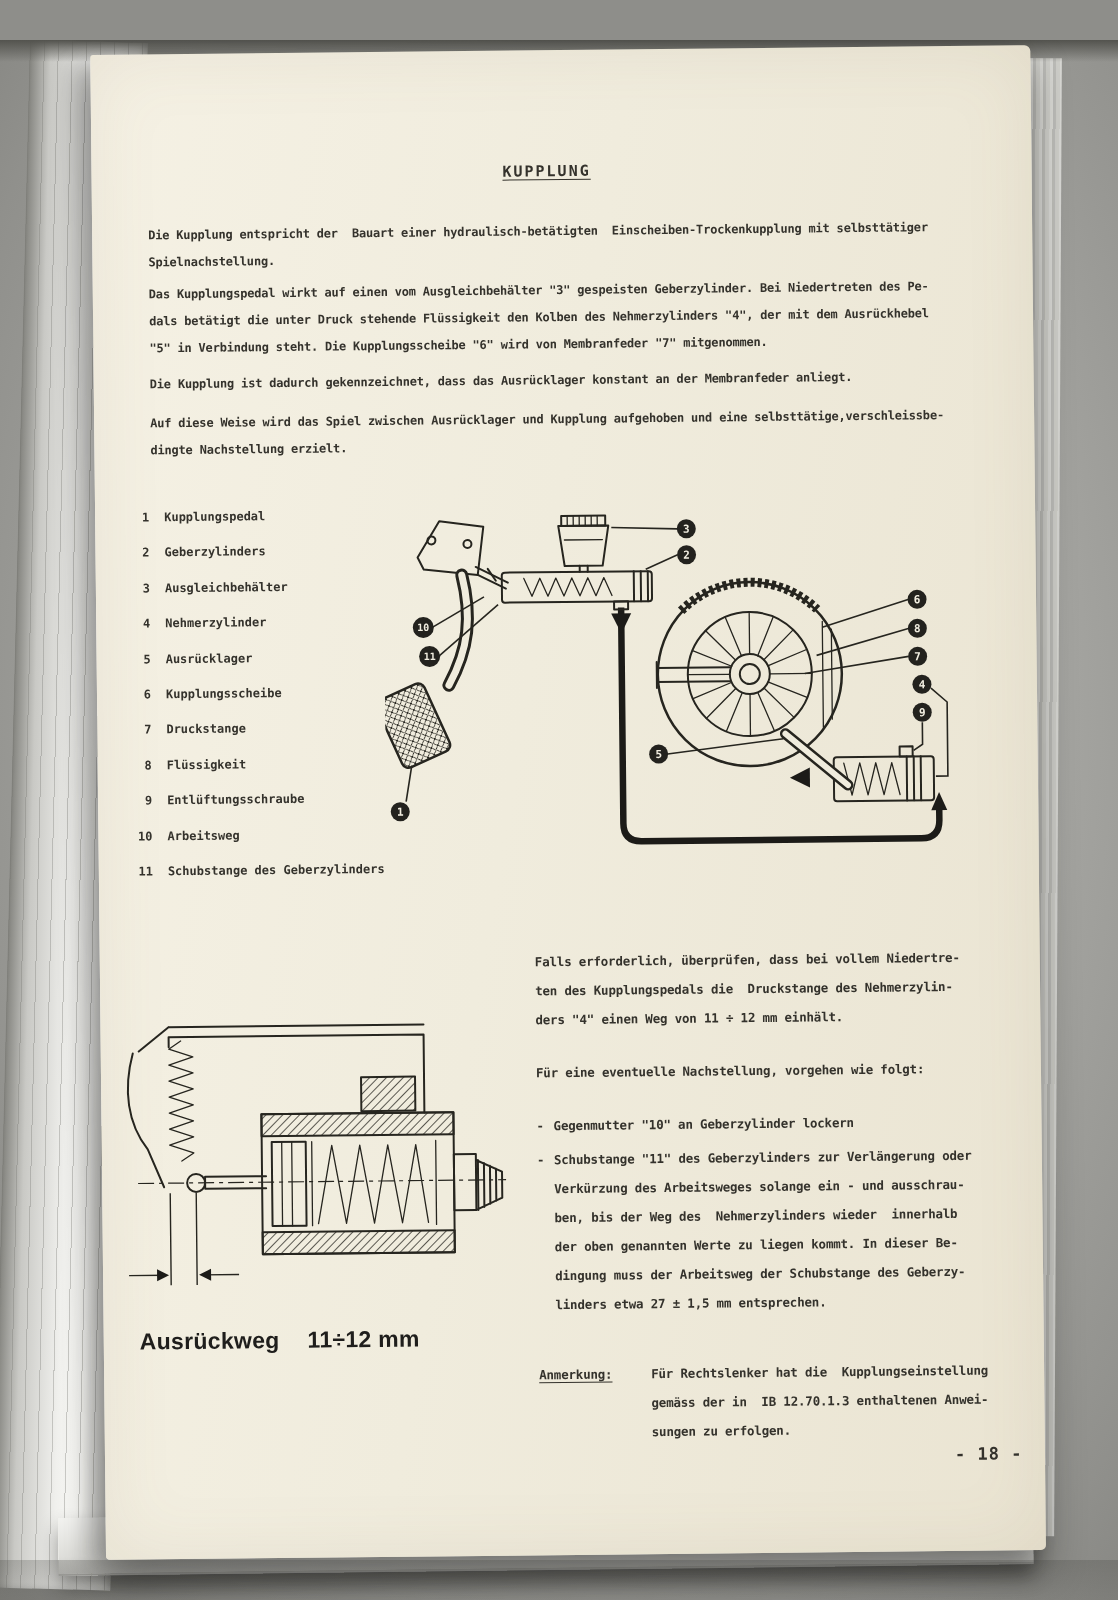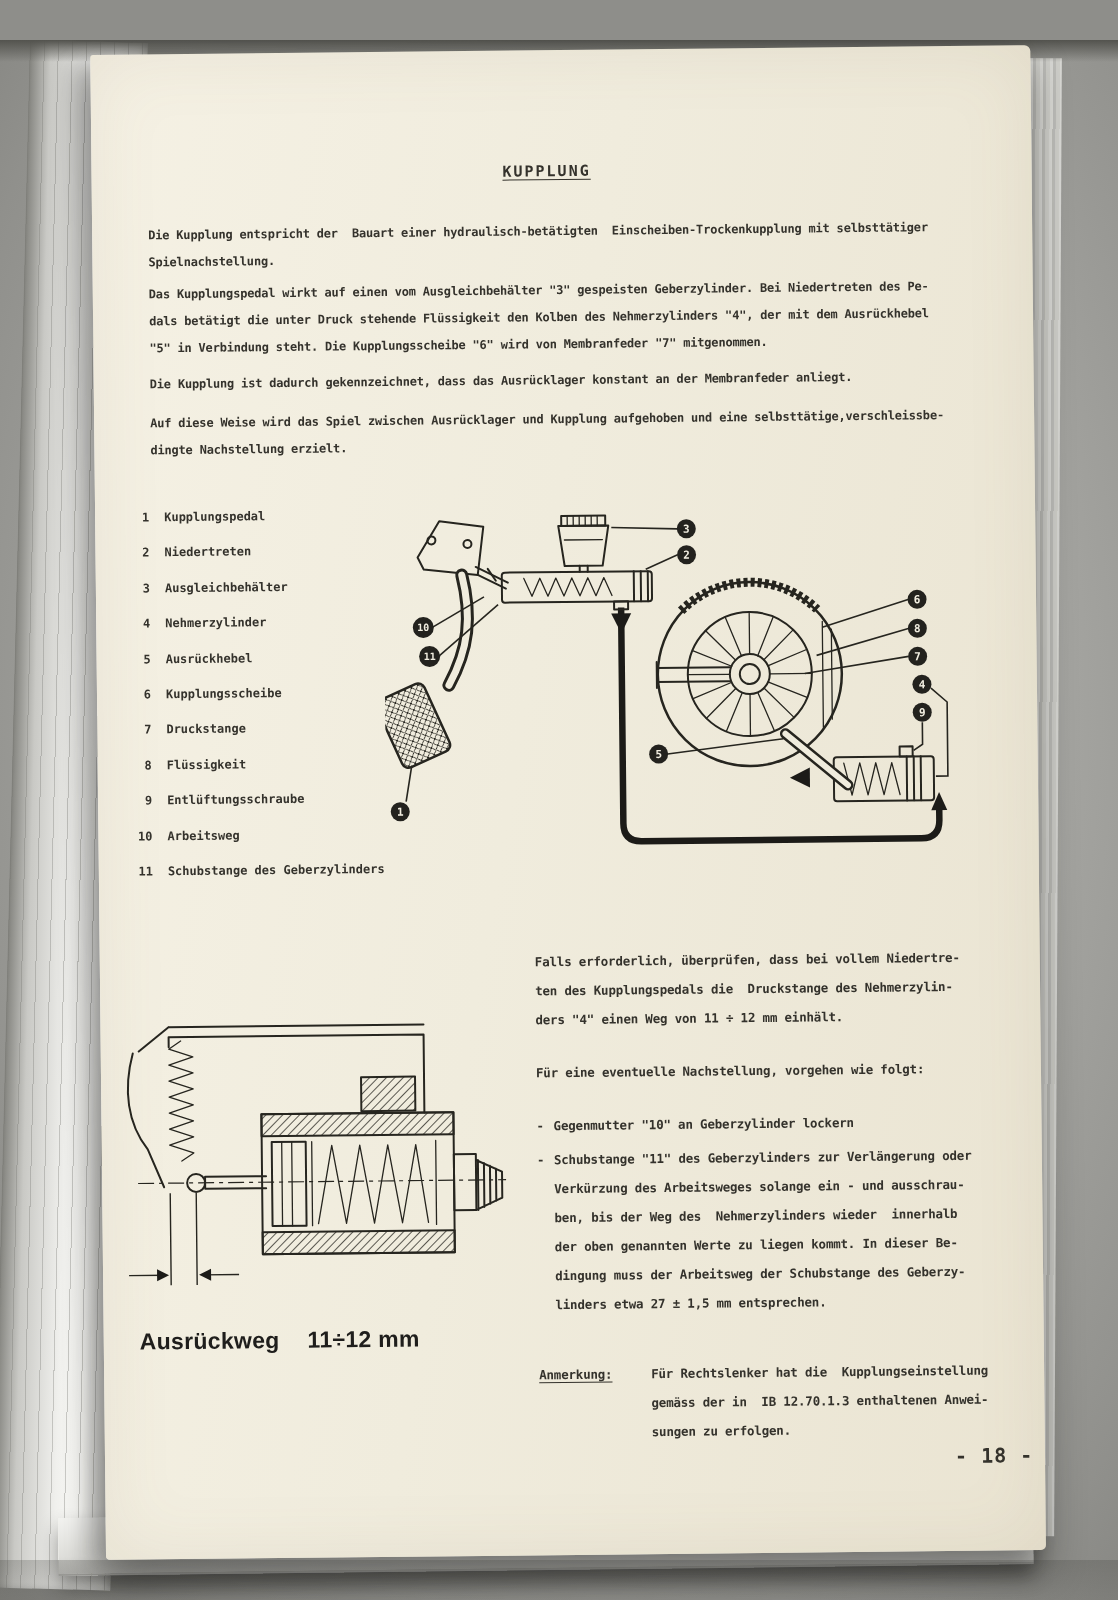--- a/index.html
+++ b/index.html
@@ -49,21 +49,21 @@
   .bullet{display:flex;}
   .dash{width:17px;flex:none;}
   .btext{flex:1;white-space:pre-wrap;}
   .r-note{top:1310px;display:flex;}
   .note-label{flex:none;width:112px;text-decoration:underline;text-underline-offset:3px;}
   .note-text{flex:1;white-space:pre-wrap;}
   .caption{position:absolute;left:36px;top:1274px;
     font-family:"Liberation Sans",sans-serif;font-weight:700;font-size:23px;
     color:#1f1e1c;letter-spacing:0.3px;}
   .caption .gap{display:inline-block;width:28px;}
-  .page-number{position:absolute;left:850px;top:1398px;font-size:20px;letter-spacing:1px;}
+  .page-number{position:absolute;left:850px;top:1398px;font-size:17px;letter-spacing:1px;}
   .lines{fill:none;stroke:#26251f;stroke-width:2;stroke-linecap:round;stroke-linejoin:round;}
   .thin{stroke-width:1.3;}
   .leader{fill:none;stroke:#26251f;stroke-width:1.6;}
   .pipe{fill:none;stroke:#1c1b18;stroke-width:6.5;}
   .solid{fill:#1c1b18;stroke:none;}
   .callout circle{fill:#23221e;stroke:none;}
   .callout text{fill:#f2eee1;font-family:"DejaVu Sans Mono",monospace;font-weight:700;
     font-size:11px;text-anchor:middle;}
   .callout.wide text{font-size:10px;}
   .dim{fill:none;stroke:#26251f;stroke-width:1.4;}
@@ -90,33 +90,33 @@
     <div class="para p4 tw">Auf diese Weise wird das Spiel zwischen Ausrücklager und Kupplung aufgehoben und eine selbsttätige,verschleissbe-
 dingte Nachstellung erzielt.</div>
 
     <div class="parts tw">
       <div class="part-row">
           <span class="pnum">1</span>
           <span>Kupplungspedal</span>
         </div>
       <div class="part-row">
           <span class="pnum">2</span>
-          <span>Niedertreten</span>
+          <span>Geberzylinders</span>
         </div>
       <div class="part-row">
           <span class="pnum">3</span>
           <span>Ausgleichbehälter</span>
         </div>
       <div class="part-row">
           <span class="pnum">4</span>
           <span>Nehmerzylinder</span>
         </div>
       <div class="part-row">
           <span class="pnum">5</span>
-          <span>Ausrückhebel</span>
+          <span>Ausrücklager</span>
         </div>
       <div class="part-row">
           <span class="pnum">6</span>
           <span>Kupplungsscheibe</span>
         </div>
       <div class="part-row">
           <span class="pnum">7</span>
           <span>Druckstange</span>
         </div>
       <div class="part-row">

